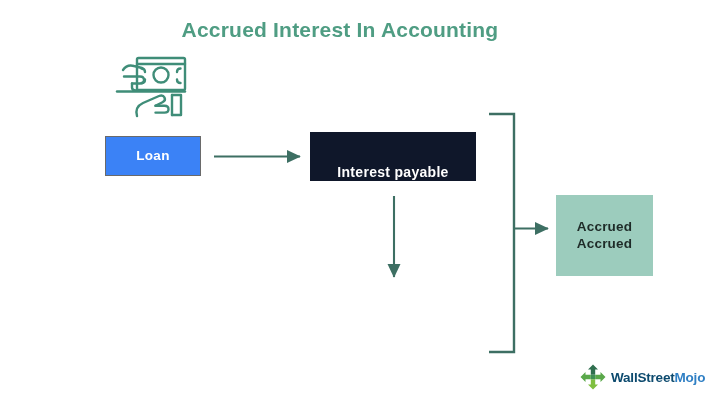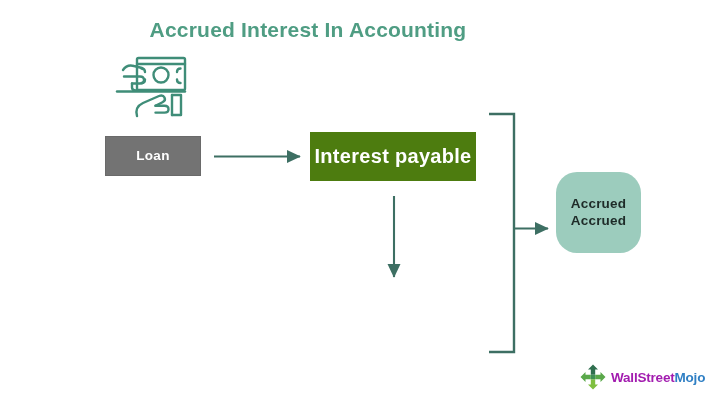--- a/index.html
+++ b/index.html
@@ -20,20 +20,21 @@
   #title {
     position: absolute;
     left: 0;
     top: 18px;
     width: 616px;
     text-align: center;
     font-size: 21px;
     font-weight: bold;
     letter-spacing: 0.2px;
     color: #4f9d83;
+    padding-left: 32px;
   }
 
   
   #money-icon {
     position: absolute;
     left: 103px;
     top: 48px;
     width: 94px;
     height: 72px;
   }
@@ -43,43 +44,44 @@
     position: absolute;
     display: flex;
     align-items: center;
     justify-content: center;
     text-align: center;
     font-weight: bold;
     box-sizing: border-box;
     line-height: 1.25;
   }
   .node-dark {
-    background: #737373;
+    background: #3b82f6;
     color: #ffffff;
     font-size: 13.5px;
     letter-spacing: 0.3px;
     box-shadow: inset 0 0 0 1px #6a6a6a;
   }
   .node-teal {
-    background: #4d7c0f;
+    background: #0f172a;
     color: #ffffff;
-    font-size: 20px;
+    font-size: 14px;
     letter-spacing: 0.3px;
+    align-items: flex-end;
   }
   .node-sage {
     background: #9cccbd;
     color: #1e2b28;
     font-size: 13.5px;
     letter-spacing: 0.2px;
   }
 
   #node-loan            { left: 105px; top: 136px; width: 96px;  height: 40px; }
   #node-interest-payable{ left: 310px; top: 132px; width: 166px; height: 49px; }
   #node-not-yet-paid    { left: 307px; top: 287px; width: 167px; height: 47px; }
-  #node-accrued-interest{ left: 556px; top: 172px; width: 85px; height: 81px; border-radius: 21px; }
+  #node-accrued-interest{ left: 556px; top: 195px; width: 97px; height: 81px; }
 
   
   #connectors {
     position: absolute;
     left: 0;
     top: 0;
     width: 720px;
     height: 403px;
     pointer-events: none;
   }
@@ -95,21 +97,21 @@
     align-items: center;
     gap: 5px;
   }
   #logo-mark { width: 26px; height: 26px; flex: 0 0 auto; }
   #logo-text {
     font-size: 13.5px;
     font-weight: bold;
     letter-spacing: -0.2px;
     white-space: nowrap;
   }
-  .logo-wall { color: #a21caf; text-align: right; }
+  .logo-wall { color: #0c4a6e; text-align: right; }
   .logo-mojo { color: #2f7fc4; margin-top: 10px; }
 </style>
 </head>
 <body>
 
 <div id="canvas">
 
   <div id="title">Accrued Interest In Accounting</div>
 
   <div id="money-icon">

